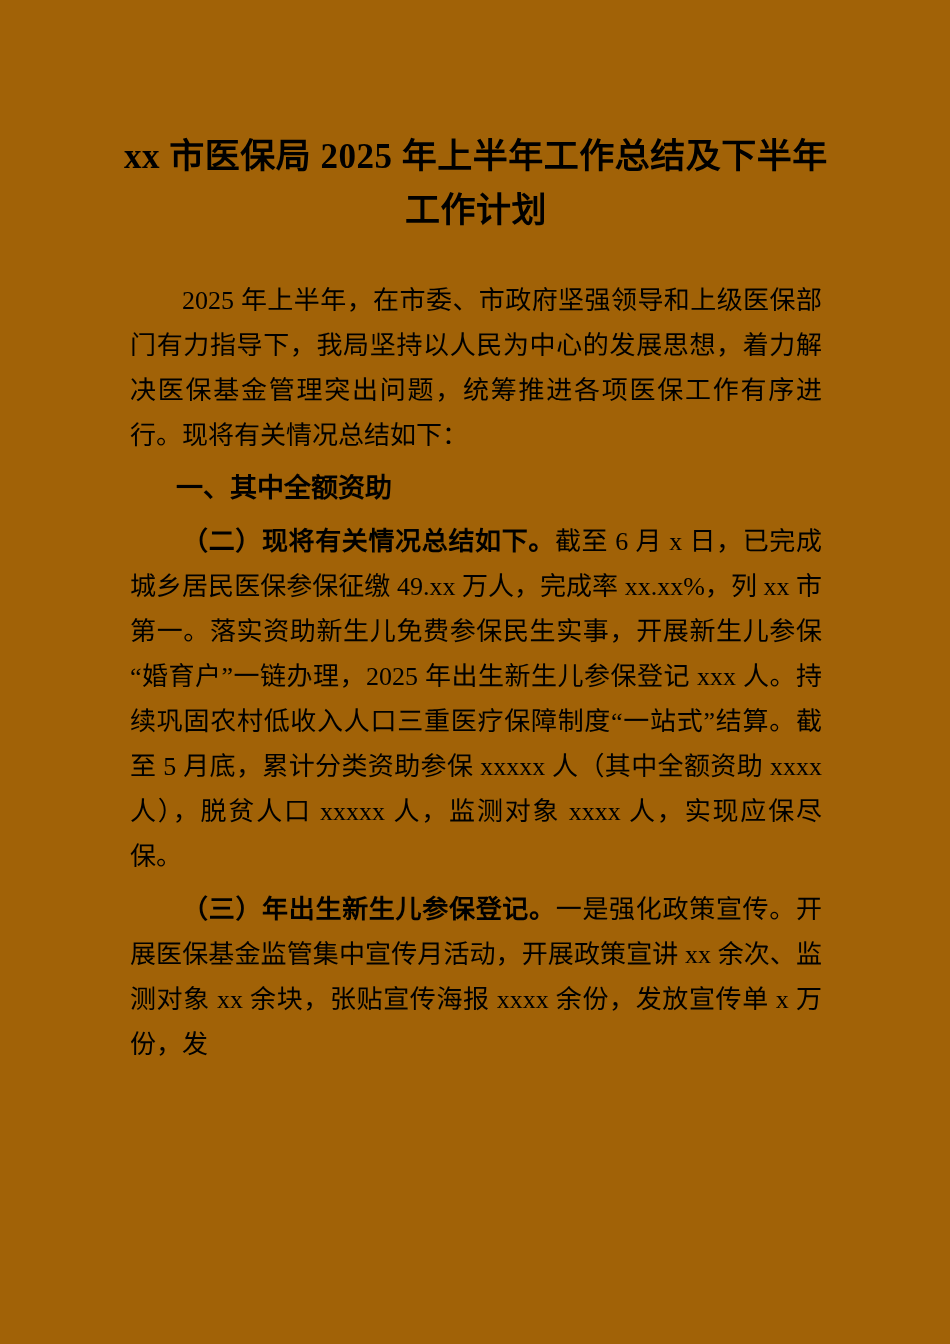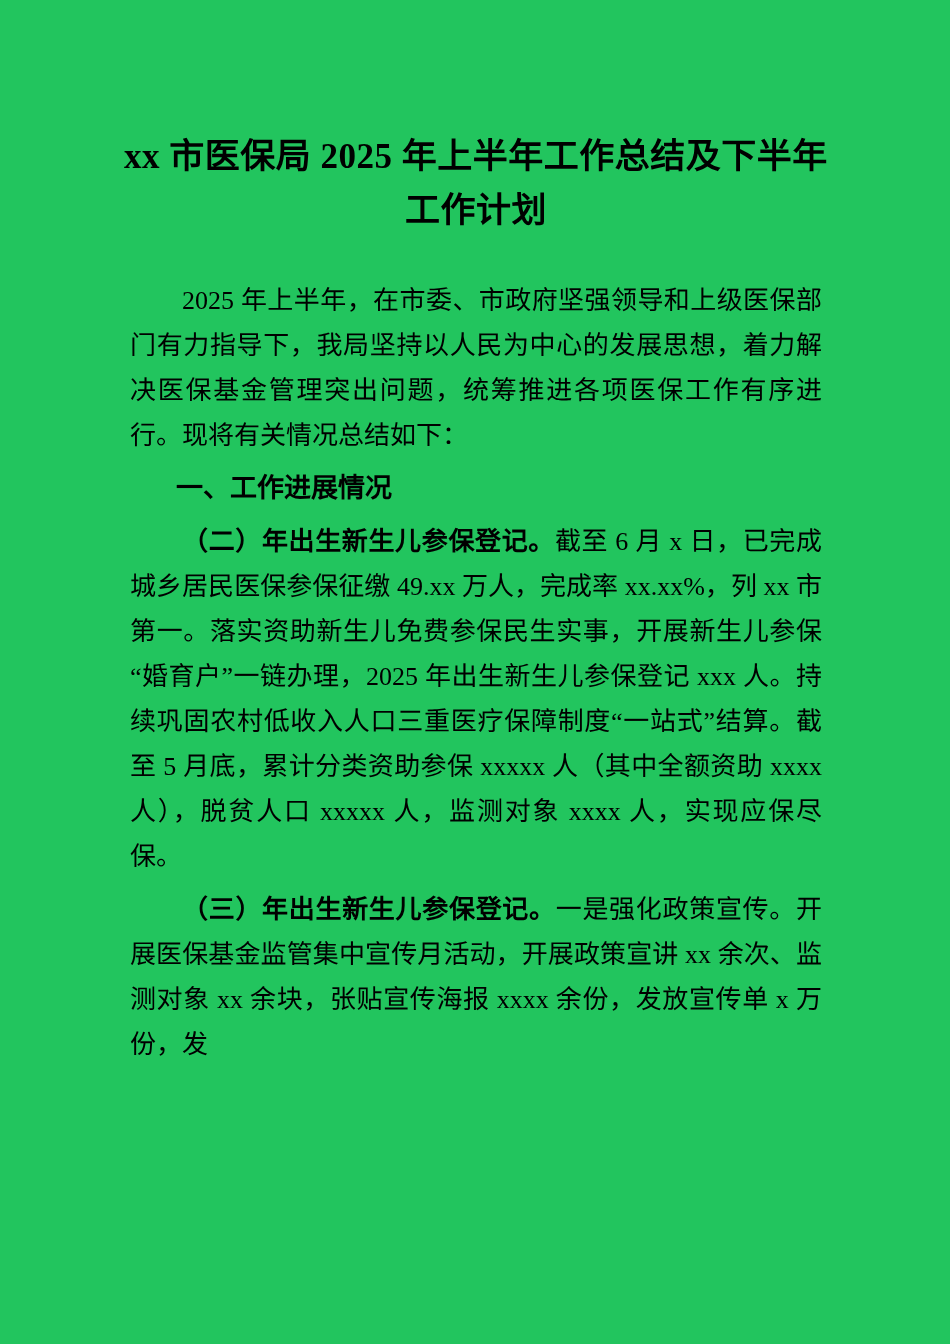--- a/index.html
+++ b/index.html
@@ -11,21 +11,21 @@
     width: 950px;
     height: 1344px;
     color: #000000;
     overflow: hidden;
   }
   .page {
     box-sizing: border-box;
     width: 950px;
     height: 1344px;
     padding: 130px 120px 0 122px;
-    background: #22c55e;
+    background: #a16207;
   }
   .doc-title {
     font-family: "Liberation Serif", "DejaVu Serif", serif;
     font-weight: bold;
     font-size: 35px;
     line-height: 54px;
     text-align: center;
     margin: 0 0 40px 0;
     letter-spacing: 0.5px;
   }
@@ -53,20 +53,20 @@
 </style>
 </head>
 <body>
 
 <div class="page">
 
   <h1 class="doc-title">xx 市医保局 2025 年上半年工作总结及下半年工作计划</h1>
 
   <p class="para">2025 年上半年，在市委、市政府坚强领导和上级医保部门有力指导下，我局坚持以人民为中心的发展思想，着力解决医保基金管理突出问题，统筹推进各项医保工作有序进行。现将有关情况总结如下：</p>
 
-  <h2 class="section-heading">一、工作进展情况</h2>
+  <h2 class="section-heading">一、其中全额资助</h2>
 
 
-  <p class="para"><span class="lead">（二）年出生新生儿参保登记。</span><span>截至 6 月 x 日，已完成城乡居民医保参保征缴 49.xx 万人，完成率 xx.xx%，列 xx 市第一。落实资助新生儿免费参保民生实事，开展新生儿参保“婚育户”一链办理，2025 年出生新生儿参保登记 xxx 人。持续巩固农村低收入人口三重医疗保障制度“一站式”结算。截至 5 月底，累计分类资助参保 xxxxx 人（其中全额资助 xxxx 人），脱贫人口 xxxxx 人，监测对象 xxxx 人，实现应保尽保。</span></p>
+  <p class="para"><span class="lead">（二）现将有关情况总结如下。</span><span>截至 6 月 x 日，已完成城乡居民医保参保征缴 49.xx 万人，完成率 xx.xx%，列 xx 市第一。落实资助新生儿免费参保民生实事，开展新生儿参保“婚育户”一链办理，2025 年出生新生儿参保登记 xxx 人。持续巩固农村低收入人口三重医疗保障制度“一站式”结算。截至 5 月底，累计分类资助参保 xxxxx 人（其中全额资助 xxxx 人），脱贫人口 xxxxx 人，监测对象 xxxx 人，实现应保尽保。</span></p>
 
   <p class="para"><span class="lead">（三）年出生新生儿参保登记。</span><span>一是强化政策宣传。开展医保基金监管集中宣传月活动，开展政策宣讲 xx 余次、监测对象 xx 余块，张贴宣传海报 xxxx 余份，发放宣传单 x 万份，发</span></p>
 
 </div>
 
 </body></html>

